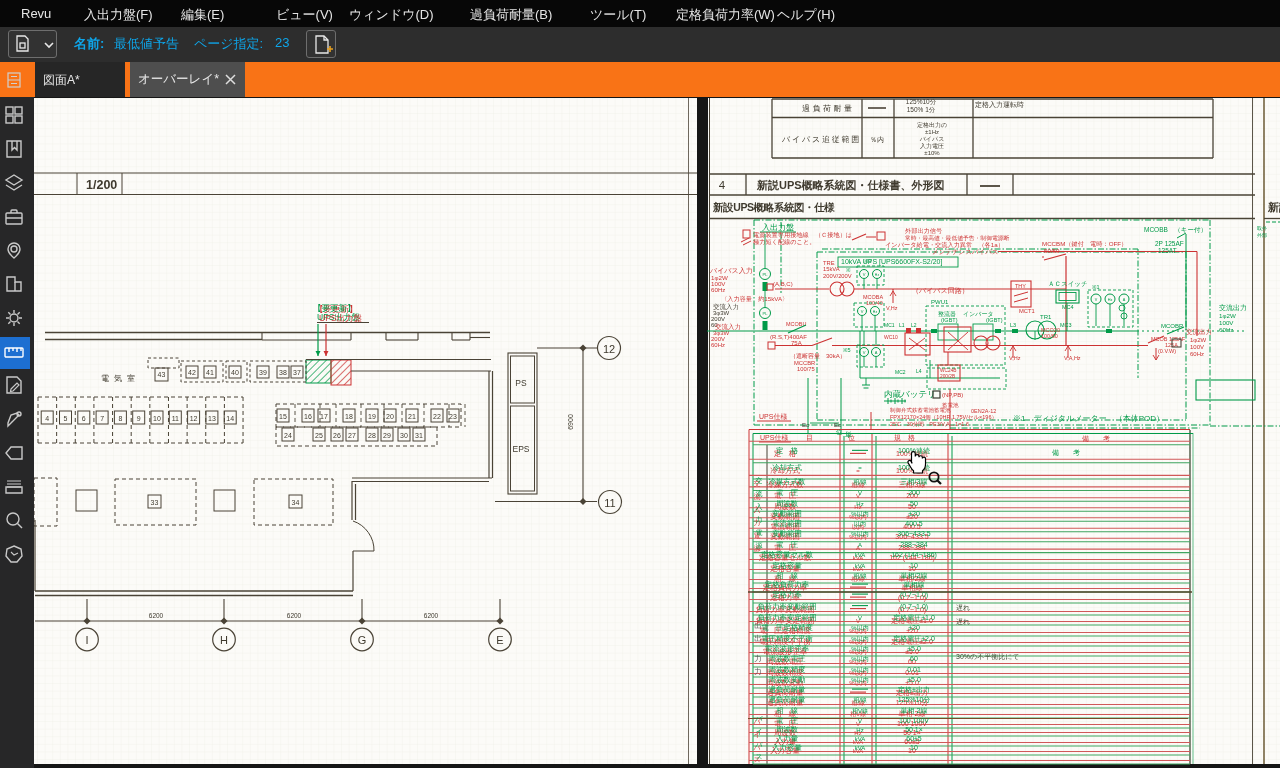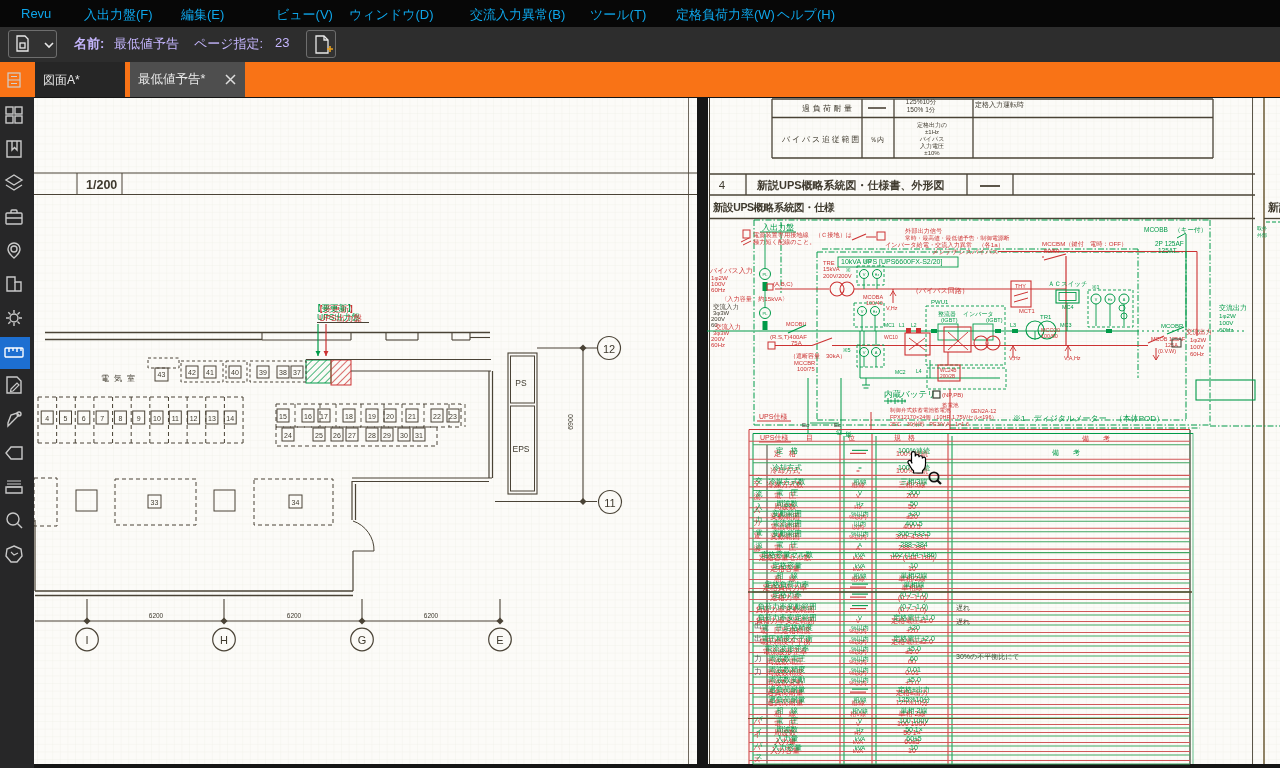--- a/index.html
+++ b/index.html
@@ -1,23 +1,23 @@
 <!DOCTYPE html>
 <html><head><meta charset="utf-8">
 <style>
 *{margin:0;padding:0;box-sizing:border-box}
 html,body{width:1280px;height:768px;overflow:hidden;background:#111;font-family:"Liberation Sans",sans-serif}
 .abs{position:absolute}
 #menubar{left:0;top:0;width:1280px;height:27px;background:#070707;z-index:5}
-#menubar span{position:absolute;top:6px;color:#0ea5e9;font-size:13px;white-space:pre}
+#menubar span{position:absolute;top:6px;color:#e5e5e5;font-size:13px;white-space:pre}
 #toolbar{left:0;top:27px;width:1280px;height:35px;background:#2d2d2d;z-index:5}
 #tabbar{left:0;top:62px;width:1280px;height:35px;background:#f97316;z-index:5}
 #sidebar{left:0;top:97px;width:34px;height:671px;background:#272728;z-index:5}
 .tb{position:absolute;border:1px solid #6e6e6e;border-radius:3px;background:#323232}
-.lbl{position:absolute;color:#c4b5fd;font-size:13px;top:8px;white-space:pre}
+.lbl{position:absolute;color:#0ea5e9;font-size:13px;top:8px;white-space:pre}
 .tab{position:absolute;top:0;height:35px;color:#e8e8e8;font-size:12px}
 #mainsvg{position:absolute;left:0;top:0;z-index:1;font-family:"Liberation Sans",sans-serif}
 </style></head><body>
 <svg id="mainsvg" width="1280" height="768" viewBox="0 0 1280 768">
 <rect x="28" y="97" width="1252" height="671" fill="#161616"></rect>
 <defs>
       <pattern id="pgrid" width="7.6" height="7.6" patternUnits="userSpaceOnUse">
         <path d="M7.6,0 L7.6,7.6 L0,7.6" fill="none" stroke="#efeee7" stroke-width="0.7"></path>
       </pattern>
     </defs>
@@ -797,21 +797,21 @@
 <circle cx="934" cy="477" r="4.6" fill="none" stroke="#111" stroke-width="1.8"></circle>
 <line x1="937.5" y1="480.5" x2="941" y2="484" stroke="#111" stroke-width="2.2"></line>
 </svg>
 
 <div id="menubar" class="abs">
 <span style="left:21px">Revu</span>
 <span style="left:84px">入出力盤(F)</span>
 <span style="left:181px">編集(E)</span>
 <span style="left:276px">ビュー(V)</span>
 <span style="left:349px">ウィンドウ(D)</span>
-<span style="left:470px">交流入力異常(B)</span>
+<span style="left:470px">過負荷耐量(B)</span>
 <span style="left:590px">ツール(T)</span>
 <span style="left:676px">定格負荷力率(W)</span>
 <span style="left:777px">ヘルプ(H)</span>
 </div>
 <div id="toolbar" class="abs">
   <div class="tb" style="left:8px;top:3px;width:49px;height:28px">
     <svg width="49" height="28">
         <g stroke="#e8e8e8" fill="none" stroke-width="1.3">
     <path d="M8,5 h8 l3,3 v12 h-11 z"></path>
           <rect x="11" y="12" width="5" height="5"></rect>
@@ -837,21 +837,21 @@
   <svg width="30" height="35" style="position:absolute;left:0;top:0">
       <g stroke="#d0d0d0" fill="none" stroke-width="1.2">
   <rect x="8" y="11" width="12" height="14"></rect>
         <path d="M8,18 h12 M11,14.5 h6 M11,21.5 h6"></path>
       </g>
     </svg>
   <div class="tab" style="left:35px;width:90px;background:#262626">
       <span style="position:absolute;left:8px;top:10px">図面A*</span>
     </div>
   <div class="tab" style="left:130px;width:115px;background:#4e4e4e">
-      <span style="position:absolute;left:8px;top:9px;font-size:12.5px">最低値予告*</span>
+      <span style="position:absolute;left:8px;top:9px;font-size:12.5px">オーバーレイ*</span>
     <svg width="12" height="12" style="position:absolute;right:8px;top:12px">
         <path d="M1,1 L10,10 M10,1 L1,10" stroke="#ddd" stroke-width="1.5"></path>
       </svg>
   </div>
 </div>
 <div id="sidebar" class="abs">
 <div class="abs" style="left:0;top:240px;width:30px;height:32px;background:#1d6fd1"></div>
 <svg width="24" height="24" style="position:absolute;left:2px;top:6px" viewBox="0 0 24 24">
       <g stroke="#c9c9c9" fill="none" stroke-width="1.4">
         <rect x="4" y="4" width="7" height="7"></rect>

